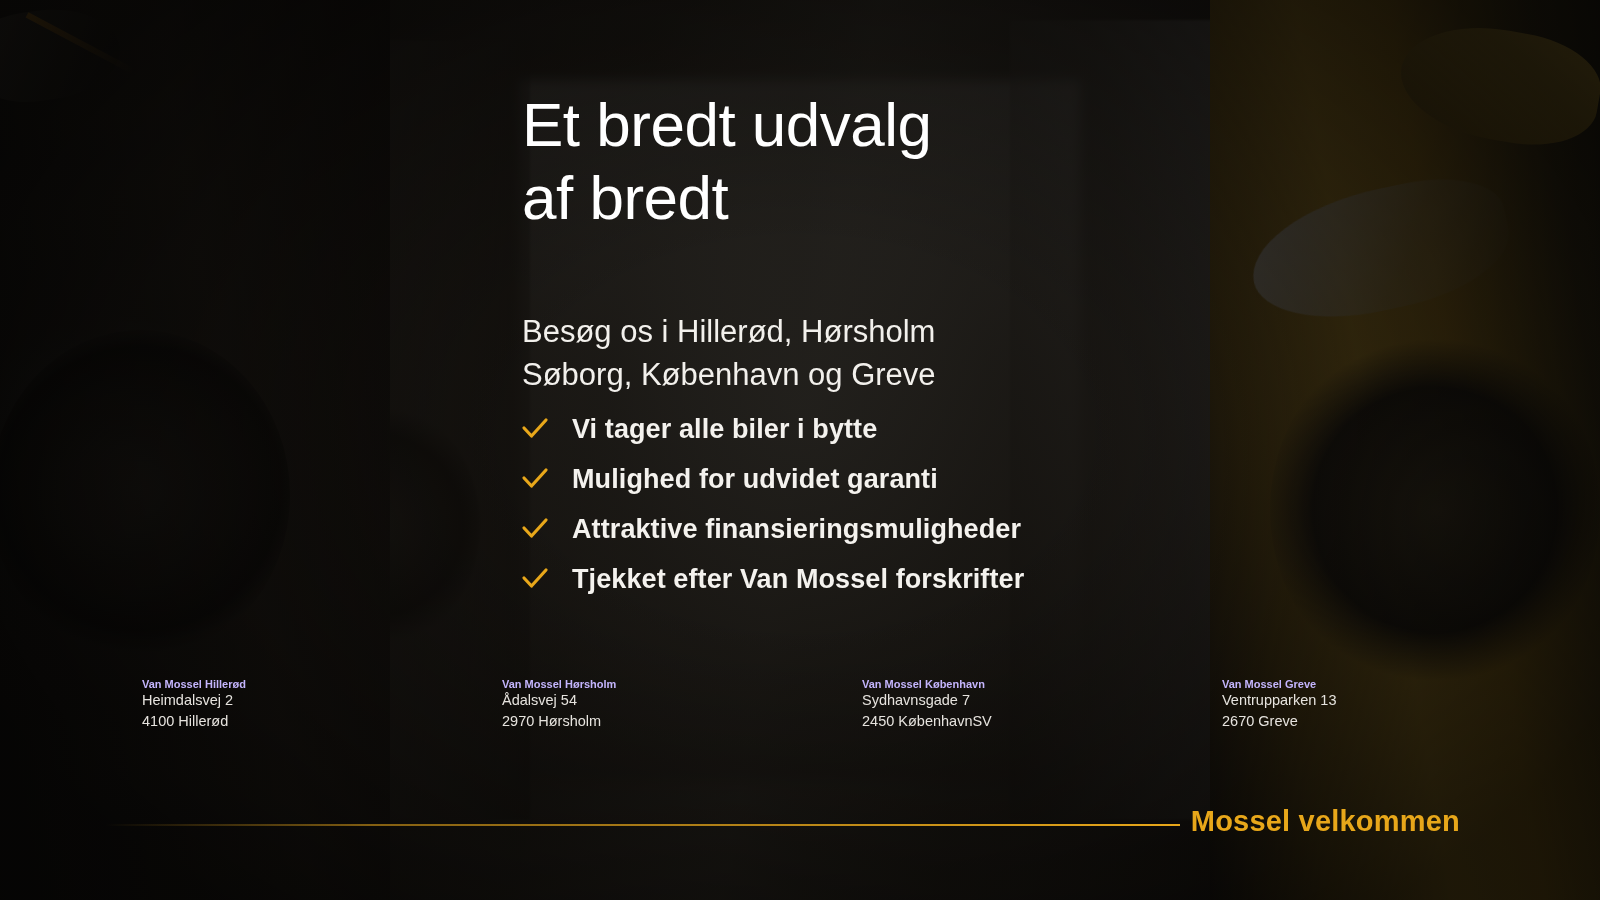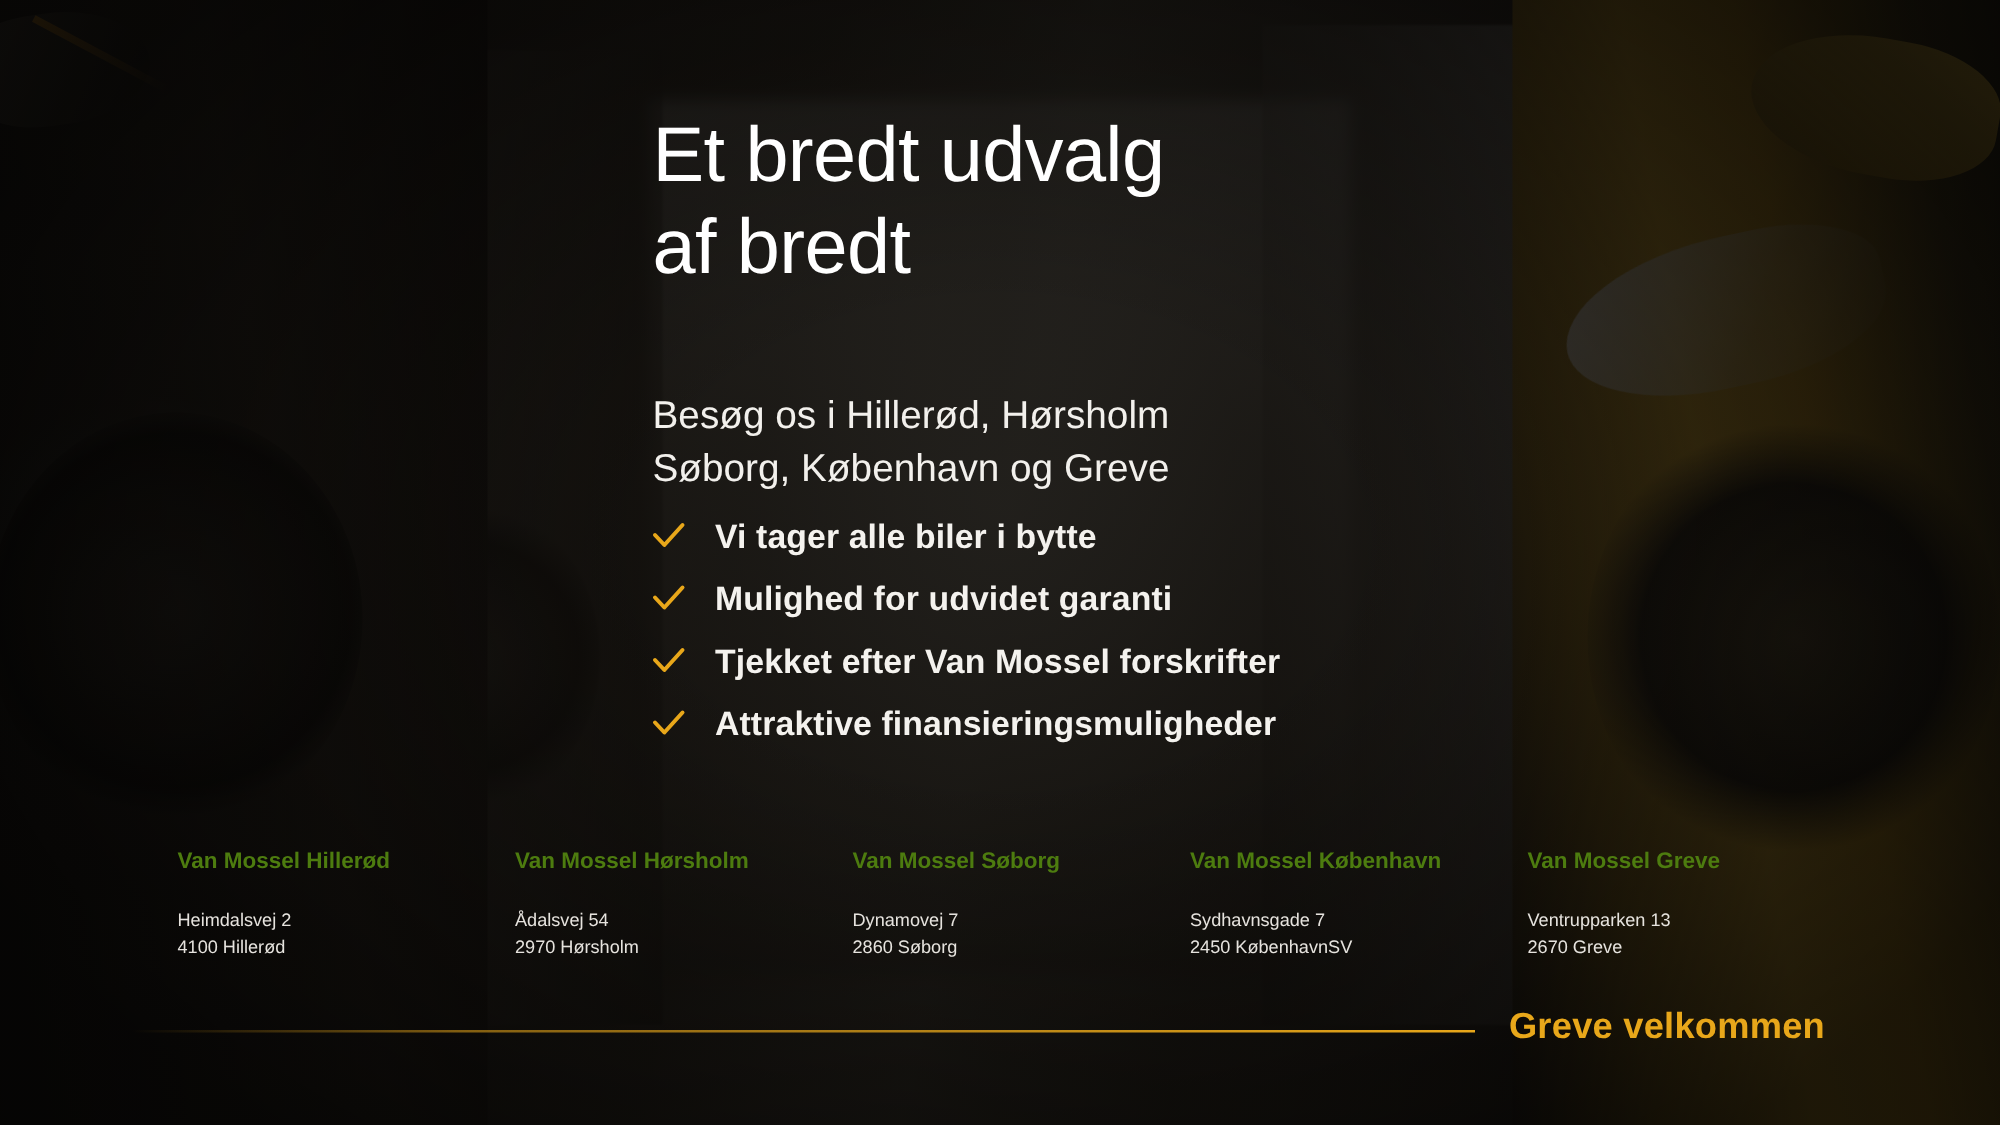--- a/index.html
+++ b/index.html
@@ -207,24 +207,24 @@
     left: 142px;
     top: 678px;
     width: 1330px;
     display: flex;
     justify-content: space-between;
   }
   .loc {
     width: 250px;
   }
   .loc-name {
-    color: #4d7c0f;
-    font-size: 18px;
+    color: #c4b5fd;
+    font-size: 11px;
     font-weight: bold;
-    margin-bottom: 28px;
+    margin-bottom: 0;
   }
   .loc-line {
     color: #e6e3de;
     font-size: 14.5px;
     line-height: 1.45;
   }
 
   
   .footer-rule {
     position: absolute;
@@ -302,57 +302,52 @@
           </svg>
         </span>
         <span class="bullet-label">Mulighed for udvidet garanti</span>
       </li>
       <li class="bullet">
         <span class="check">
           <svg viewBox="0 0 30 30" width="30" height="30" aria-hidden="true">
             <path d="M4 14 L11.5 22 L26 6" fill="none" stroke="#e8a71a" stroke-width="3.2" stroke-linecap="round" stroke-linejoin="round"></path>
           </svg>
         </span>
-        <span class="bullet-label">Tjekket efter Van Mossel forskrifter</span>
+        <span class="bullet-label">Attraktive finansieringsmuligheder</span>
       </li>
       <li class="bullet">
         <span class="check">
           <svg viewBox="0 0 30 30" width="30" height="30" aria-hidden="true">
             <path d="M4 14 L11.5 22 L26 6" fill="none" stroke="#e8a71a" stroke-width="3.2" stroke-linecap="round" stroke-linejoin="round"></path>
           </svg>
         </span>
-        <span class="bullet-label">Attraktive finansieringsmuligheder</span>
+        <span class="bullet-label">Tjekket efter Van Mossel forskrifter</span>
       </li>
     </ul>
 
     <div class="locations">
       <div class="loc">
         <div class="loc-name">Van Mossel Hillerød</div>
         <div class="loc-line">Heimdalsvej 2</div>
         <div class="loc-line">4100 Hillerød</div>
       </div>
       <div class="loc">
         <div class="loc-name">Van Mossel Hørsholm</div>
         <div class="loc-line">Ådalsvej 54</div>
         <div class="loc-line">2970 Hørsholm</div>
       </div>
       <div class="loc">
-        <div class="loc-name">Van Mossel Søborg</div>
-        <div class="loc-line">Dynamovej 7</div>
-        <div class="loc-line">2860 Søborg</div>
-      </div>
-      <div class="loc">
         <div class="loc-name">Van Mossel København</div>
         <div class="loc-line">Sydhavnsgade 7</div>
         <div class="loc-line">2450 KøbenhavnSV</div>
       </div>
       <div class="loc">
         <div class="loc-name">Van Mossel Greve</div>
         <div class="loc-line">Ventrupparken 13</div>
         <div class="loc-line">2670 Greve</div>
       </div>
     </div>
 
     <div class="footer-rule"></div>
-    <div class="footer-tag">Greve velkommen</div>
+    <div class="footer-tag">Mossel velkommen</div>
 
   </div>
 </div>
 
 </body></html>

